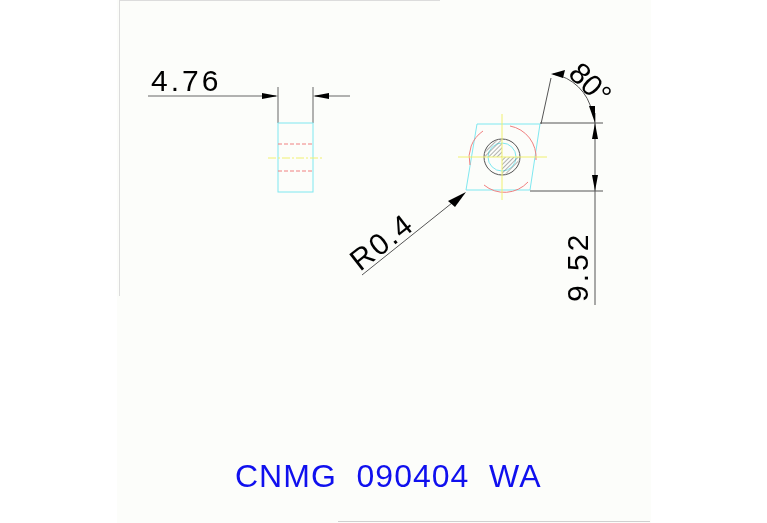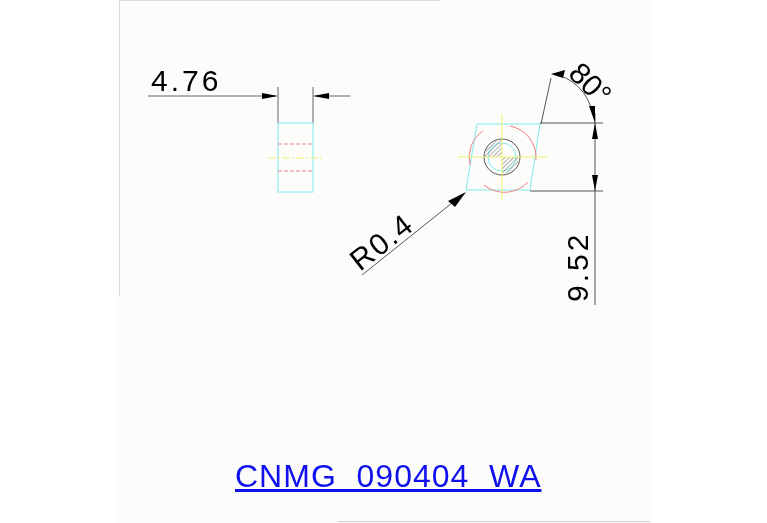--- a/index.html
+++ b/index.html
@@ -3,21 +3,21 @@
 <meta charset="utf-8">
 <style>
   html, body { margin: 0; padding: 0; background: #ffffff; }
   body { width: 767px; height: 523px; position: relative; overflow: hidden; font-family: "Liberation Sans", sans-serif; }
   .panel { position: absolute; left: 117px; top: 0; width: 534px; height: 523px; background: #fcfdfa; }
   .border-top { position: absolute; left: 119px; top: 0; width: 321px; height: 1px; background: #dcdcdc; }
   .border-left { position: absolute; left: 119px; top: 0; width: 1px; height: 296px; background: #dcdcdc; }
   .border-bottom { position: absolute; left: 338px; top: 521px; width: 312px; height: 1px; background: #d0d0d0; }
   svg.drawing { position: absolute; left: 0; top: 0; }
   .dim-text { font-family: "Liberation Sans", sans-serif; fill: #000; }
-  .title { position: absolute; left: 235px; top: 458px; font-family: "Liberation Sans", sans-serif; font-size: 32px; color: #1010ee; letter-spacing: 1px; white-space: pre; text-decoration: underline; }
+  .title { position: absolute; left: 235px; top: 458px; font-family: "Liberation Sans", sans-serif; font-size: 32px; color: #1010ee; letter-spacing: 1px; white-space: pre; }
 </style>
 </head>
 <body>
 
 <div class="panel"></div>
 <div class="border-top"></div>
 <div class="border-left"></div>
 <div class="border-bottom"></div>
 
 <svg class="drawing" width="767" height="523" viewBox="0 0 767 523">

